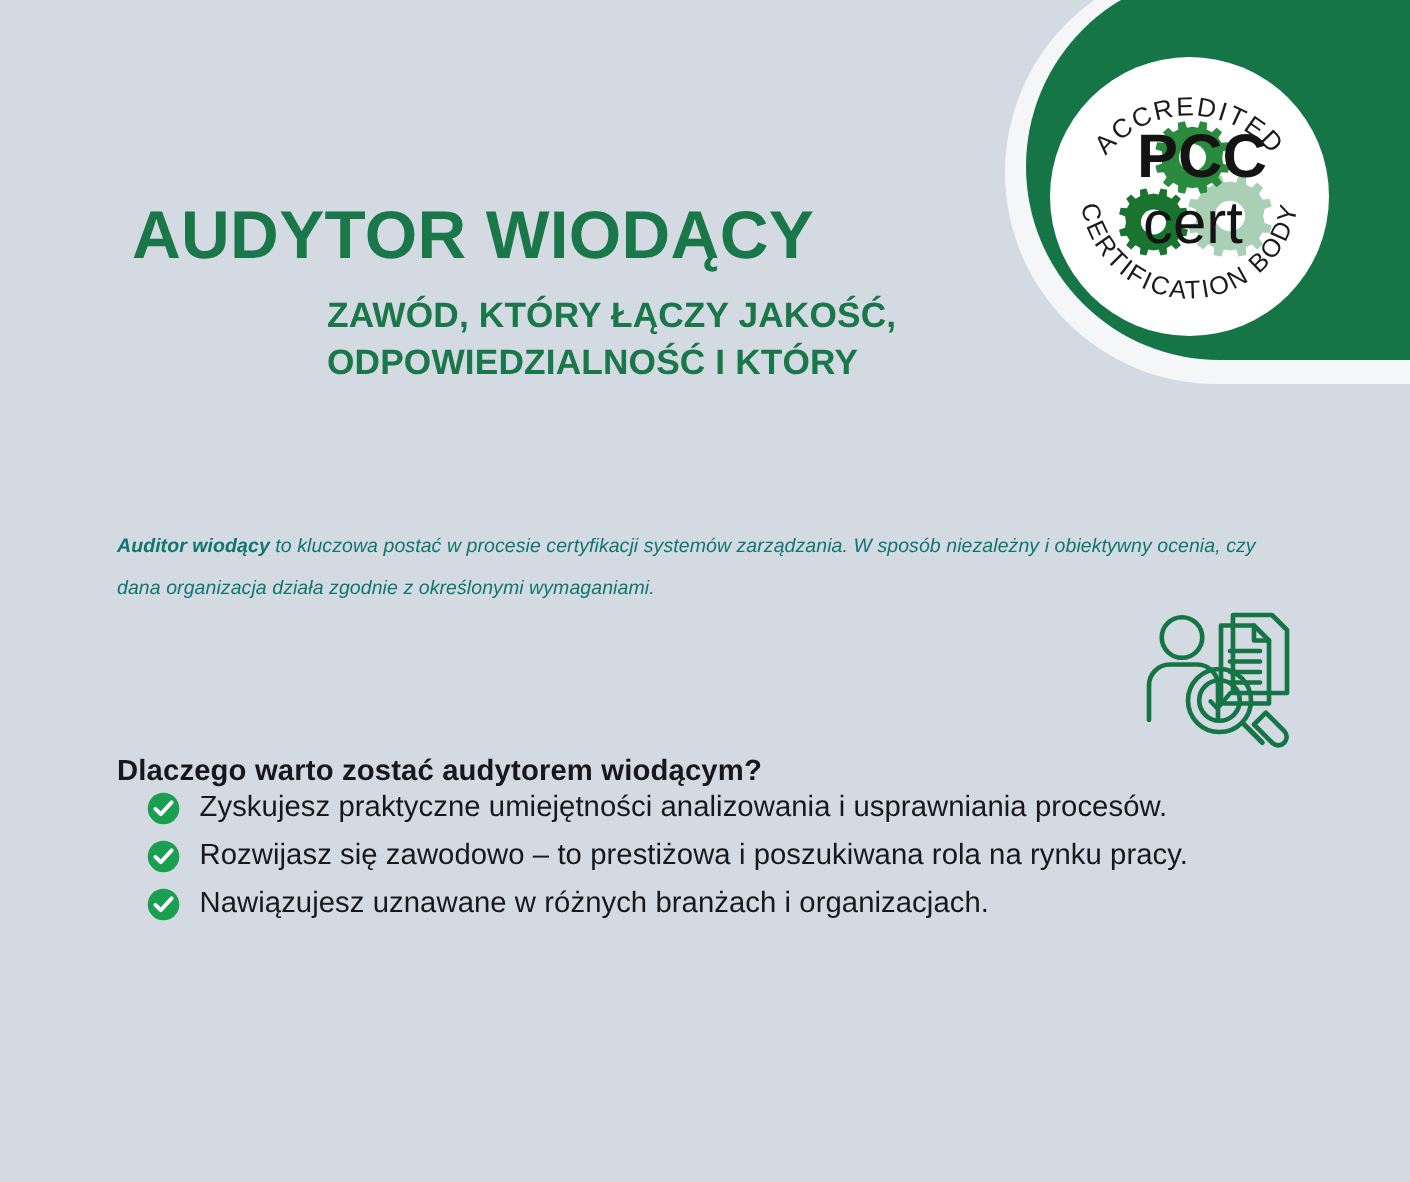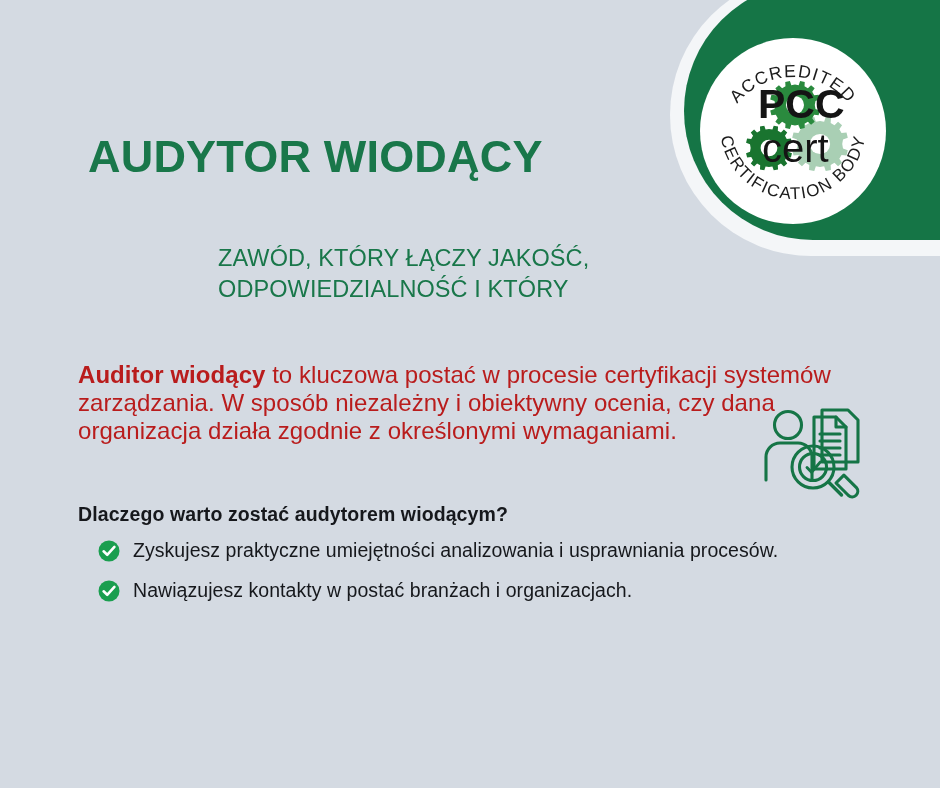--- a/index.html
+++ b/index.html
@@ -76,38 +76,38 @@
     letter-spacing: 0.2px;
     color: #19774a;
     line-height: 1.0;
     white-space: nowrap;
   }
   .subtitle {
     position: absolute;
     left: 218px;
     top: 195px;
     font-size: 23.5px;
-    font-weight: 400;
+    font-weight: 700;
     color: #19774a;
     line-height: 1.34;
     letter-spacing: 0.1px;
-    margin-top: 48px;
   }
   .subtitle .sub-line { display: block; white-space: nowrap; }
 
   
   .lead {
     position: absolute;
     left: 78px;
     top: 337px;
     width: 790px;
-    font-size: 24px;
+    font-size: 13px;
     line-height: 28px;
-    color: #b91c1c;
+    color: #0f766e;
     letter-spacing: 0.05px;
+    font-style: italic;
   }
   .lead b { font-weight: 700; }
 
   
   .question {
     position: absolute;
     left: 78px;
     top: 487px;
     font-size: 19.5px;
     font-weight: 700;
@@ -127,21 +127,20 @@
     padding: 0;
   }
   .benefit {
     position: relative;
     padding-left: 35px;
     font-size: 19.5px;
     line-height: 28px;
     color: #16181c;
     margin-bottom: 4px;
     letter-spacing: 0.05px;
-    margin-top: 12px;
   }
   .check-icon {
     position: absolute;
     left: 0;
     top: 4px;
     width: 22px;
     height: 22px;
   }
   .check-icon svg { display: block; }
 
@@ -230,21 +229,30 @@
       </span>
       <span>Zyskujesz praktyczne umiejętności analizowania i usprawniania procesów.</span>
     </li>
     <li class="benefit">
       <span class="check-icon">
         <svg width="22" height="22" viewBox="0 0 22 22" xmlns="http://www.w3.org/2000/svg">
           <circle cx="11" cy="11" r="10.5" fill="#1a9e4f"></circle>
           <path d="M5.6 11.3 L9.2 14.8 L16.4 6.9" fill="none" stroke="#ffffff" stroke-width="2.6" stroke-linecap="round" stroke-linejoin="round"></path>
         </svg>
       </span>
-      <span>Nawiązujesz kontakty w postać branżach i organizacjach.</span>
+      <span>Rozwijasz się zawodowo – to prestiżowa i poszukiwana rola na rynku pracy.</span>
+    </li>
+    <li class="benefit">
+      <span class="check-icon">
+        <svg width="22" height="22" viewBox="0 0 22 22" xmlns="http://www.w3.org/2000/svg">
+          <circle cx="11" cy="11" r="10.5" fill="#1a9e4f"></circle>
+          <path d="M5.6 11.3 L9.2 14.8 L16.4 6.9" fill="none" stroke="#ffffff" stroke-width="2.6" stroke-linecap="round" stroke-linejoin="round"></path>
+        </svg>
+      </span>
+      <span>Nawiązujesz uznawane w różnych branżach i organizacjach.</span>
     </li>
   </ul>
 
   <div class="audit-icon">
     <svg width="110" height="95" viewBox="0 0 110 95" xmlns="http://www.w3.org/2000/svg" fill="none" stroke="#157546" stroke-width="3.1" stroke-linecap="round" stroke-linejoin="round">
 
       <path d="M60 6 h26 l10 10 v42 h-36 z"></path>
 
       <path d="M52 13 h22 l10 10 v42 h-32 z"></path>
       <path d="M74 13 v10 h10"></path>

